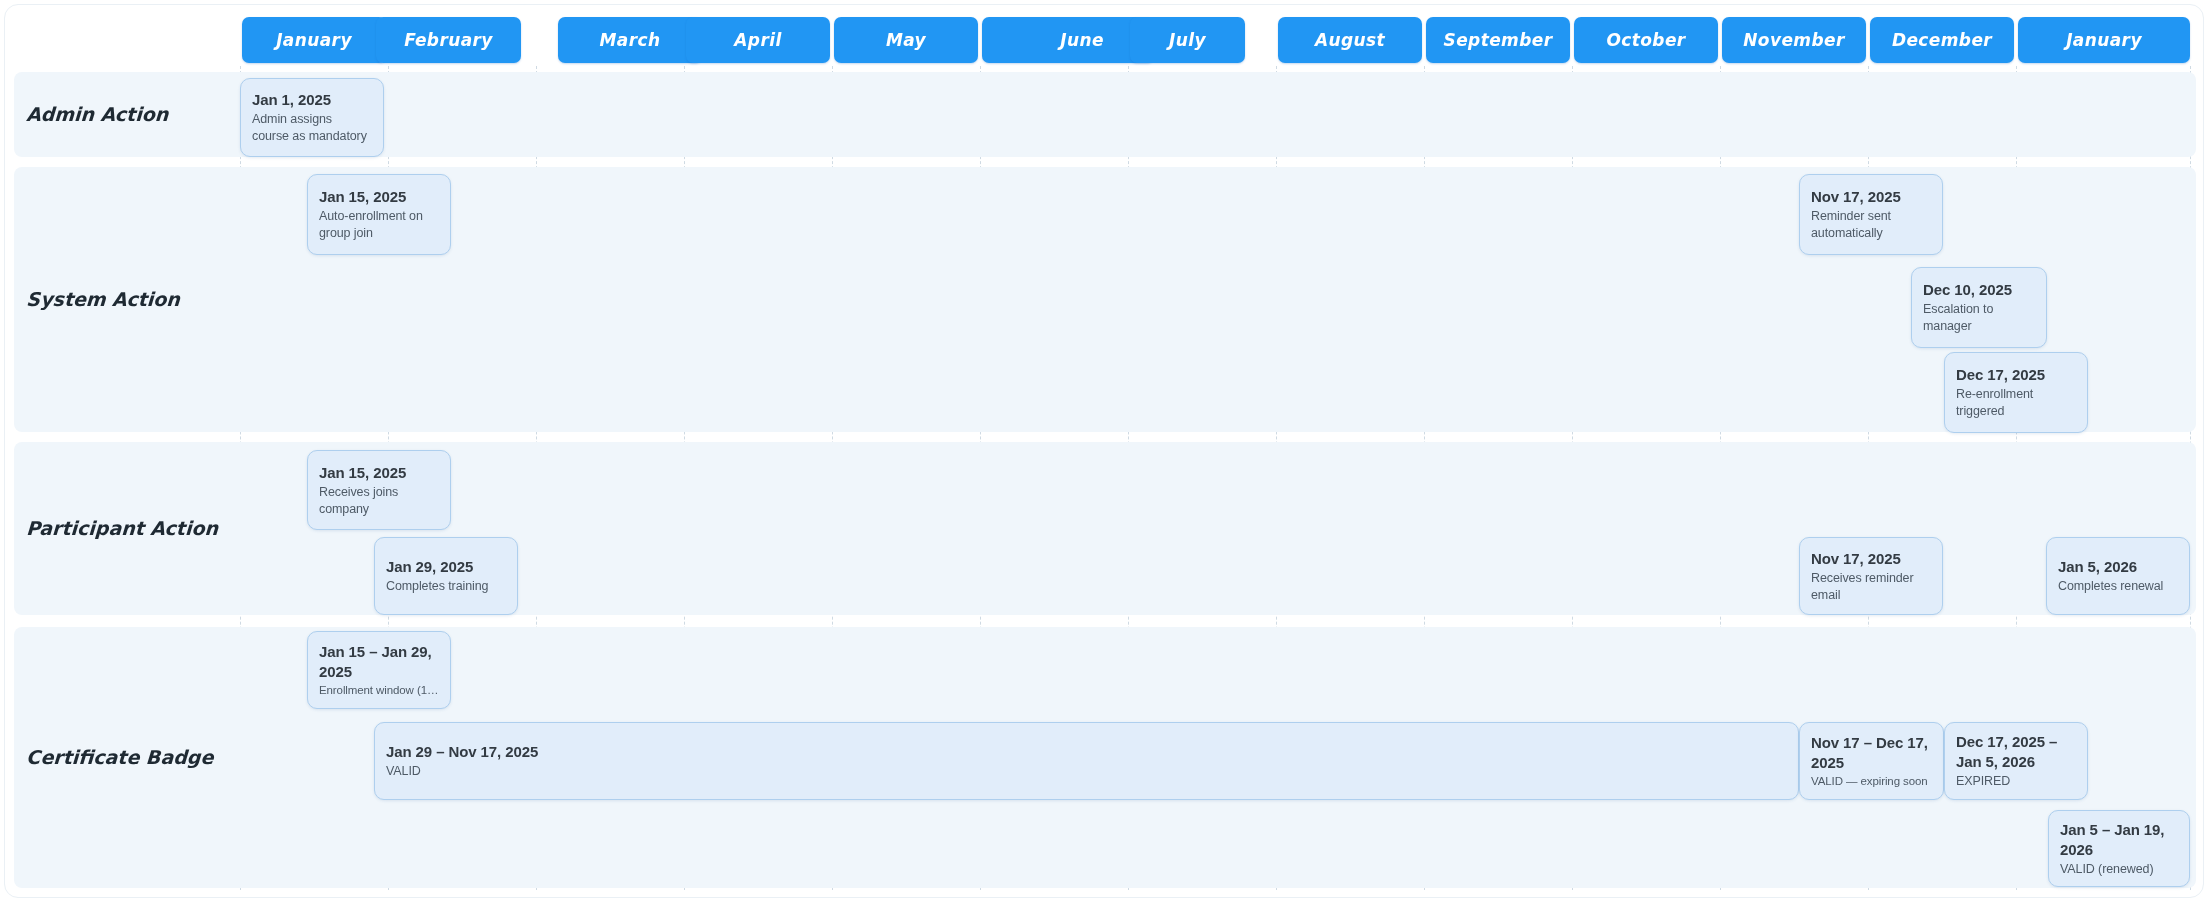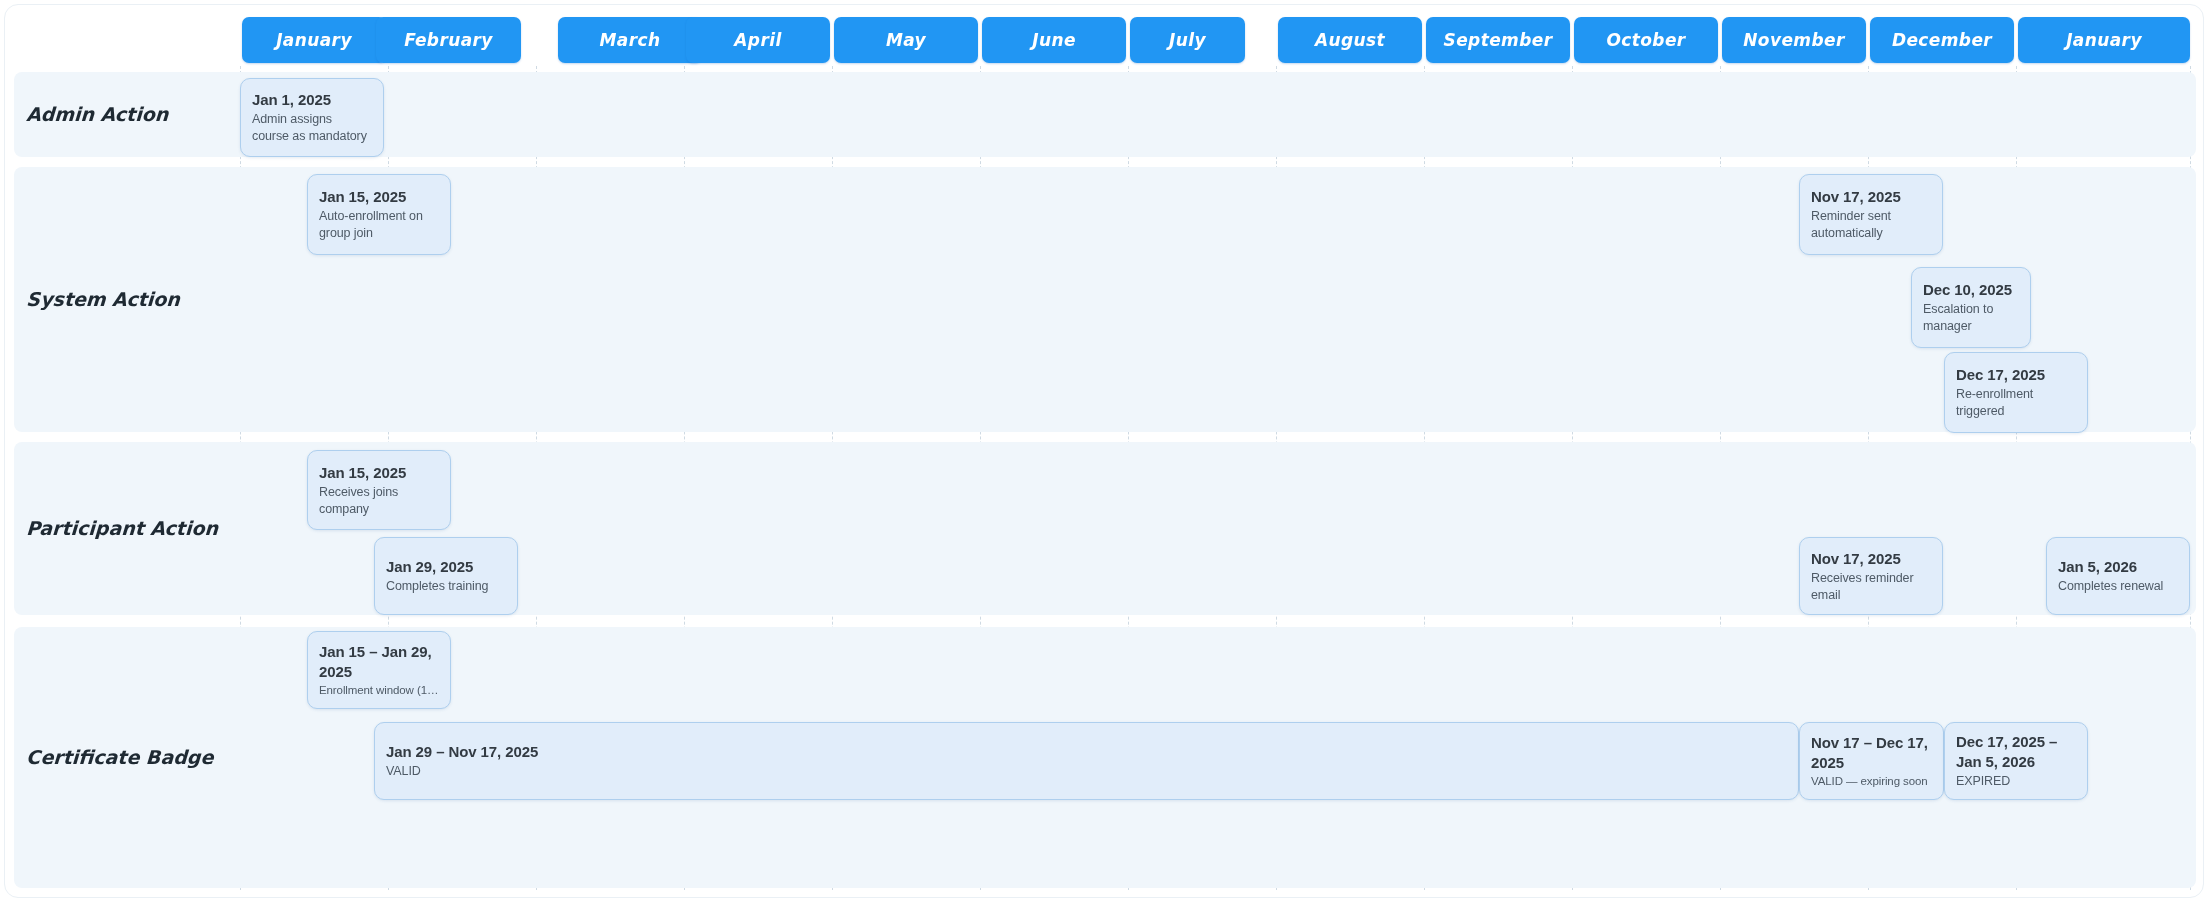--- a/index.html
+++ b/index.html
@@ -118,21 +118,21 @@
     <div class="lane-band" style="top: 167px; height: 265px;"></div>
     <div class="lane-label" style="top: 287.5px;">System Action</div>
     <div class="event-card" style="left: 307px; top: 174px; width: 144px; height: 81px;">
       <div class="event-date">Jan 15, 2025</div>
       <div class="event-desc">Auto-enrollment on group join</div>
     </div>
     <div class="event-card" style="left: 1799px; top: 174px; width: 144px; height: 81px;">
       <div class="event-date">Nov 17, 2025</div>
       <div class="event-desc">Reminder sent automatically</div>
     </div>
-    <div class="event-card" style="left: 1911px; top: 267px; width: 120px; height: 81px;">
+    <div class="event-card" style="left: 1911px; top: 267px; width: 136px; height: 81px;">
       <div class="event-date">Dec 10, 2025</div>
       <div class="event-desc">Escalation to manager</div>
     </div>
     <div class="event-card" style="left: 1944px; top: 352px; width: 144px; height: 81px;">
       <div class="event-date">Dec 17, 2025</div>
       <div class="event-desc">Re-enrollment triggered</div>
     </div>
     <div class="lane-band" style="top: 442px; height: 173px;"></div>
     <div class="lane-label" style="top: 516.5px;">Participant Action</div>
     <div class="event-card" style="left: 307px; top: 450px; width: 144px; height: 80px;">
@@ -162,26 +162,30 @@
       <div class="event-desc">VALID</div>
     </div>
     <div class="event-card" style="left: 1799px; top: 722px; width: 145px; height: 78px;">
       <div class="event-date">Nov 17 – Dec 17, 2025</div>
       <div class="event-desc small">VALID — expiring soon</div>
     </div>
     <div class="event-card" style="left: 1944px; top: 722px; width: 144px; height: 78px;">
       <div class="event-date">Dec 17, 2025 – Jan 5, 2026</div>
       <div class="event-desc">EXPIRED</div>
     </div>
+    <div class="event-card" style="left: 2048px; top: 810px; width: 142px; height: 77px;">
+      <div class="event-date">Jan 5 – Jan 19, 2026</div>
+      <div class="event-desc">VALID (renewed)</div>
+    </div>
     <div class="month-header" style="left: 242px; width: 144px;">January</div>
     <div class="month-header" style="left: 376px; width: 145px;">February</div>
     <div class="month-header" style="left: 538px; width: 144px; margin-left: 20px;">March</div>
     <div class="month-header" style="left: 686px; width: 144px;">April</div>
     <div class="month-header" style="left: 834px; width: 144px;">May</div>
-    <div class="month-header" style="left: 982px; width: 144px;">June</div>
+    <div class="month-header" style="left: 982px; width: 144px; padding-left: 28px;">June</div>
     <div class="month-header" style="left: 1130px; width: 115px;">July</div>
     <div class="month-header" style="left: 1278px; width: 144px;">August</div>
     <div class="month-header" style="left: 1426px; width: 144px;">September</div>
     <div class="month-header" style="left: 1574px; width: 144px;">October</div>
     <div class="month-header" style="left: 1722px; width: 144px;">November</div>
     <div class="month-header" style="left: 1870px; width: 144px;">December</div>
     <div class="month-header" style="left: 2018px; width: 172px;">January</div>
   </div>
 
 </body></html>

